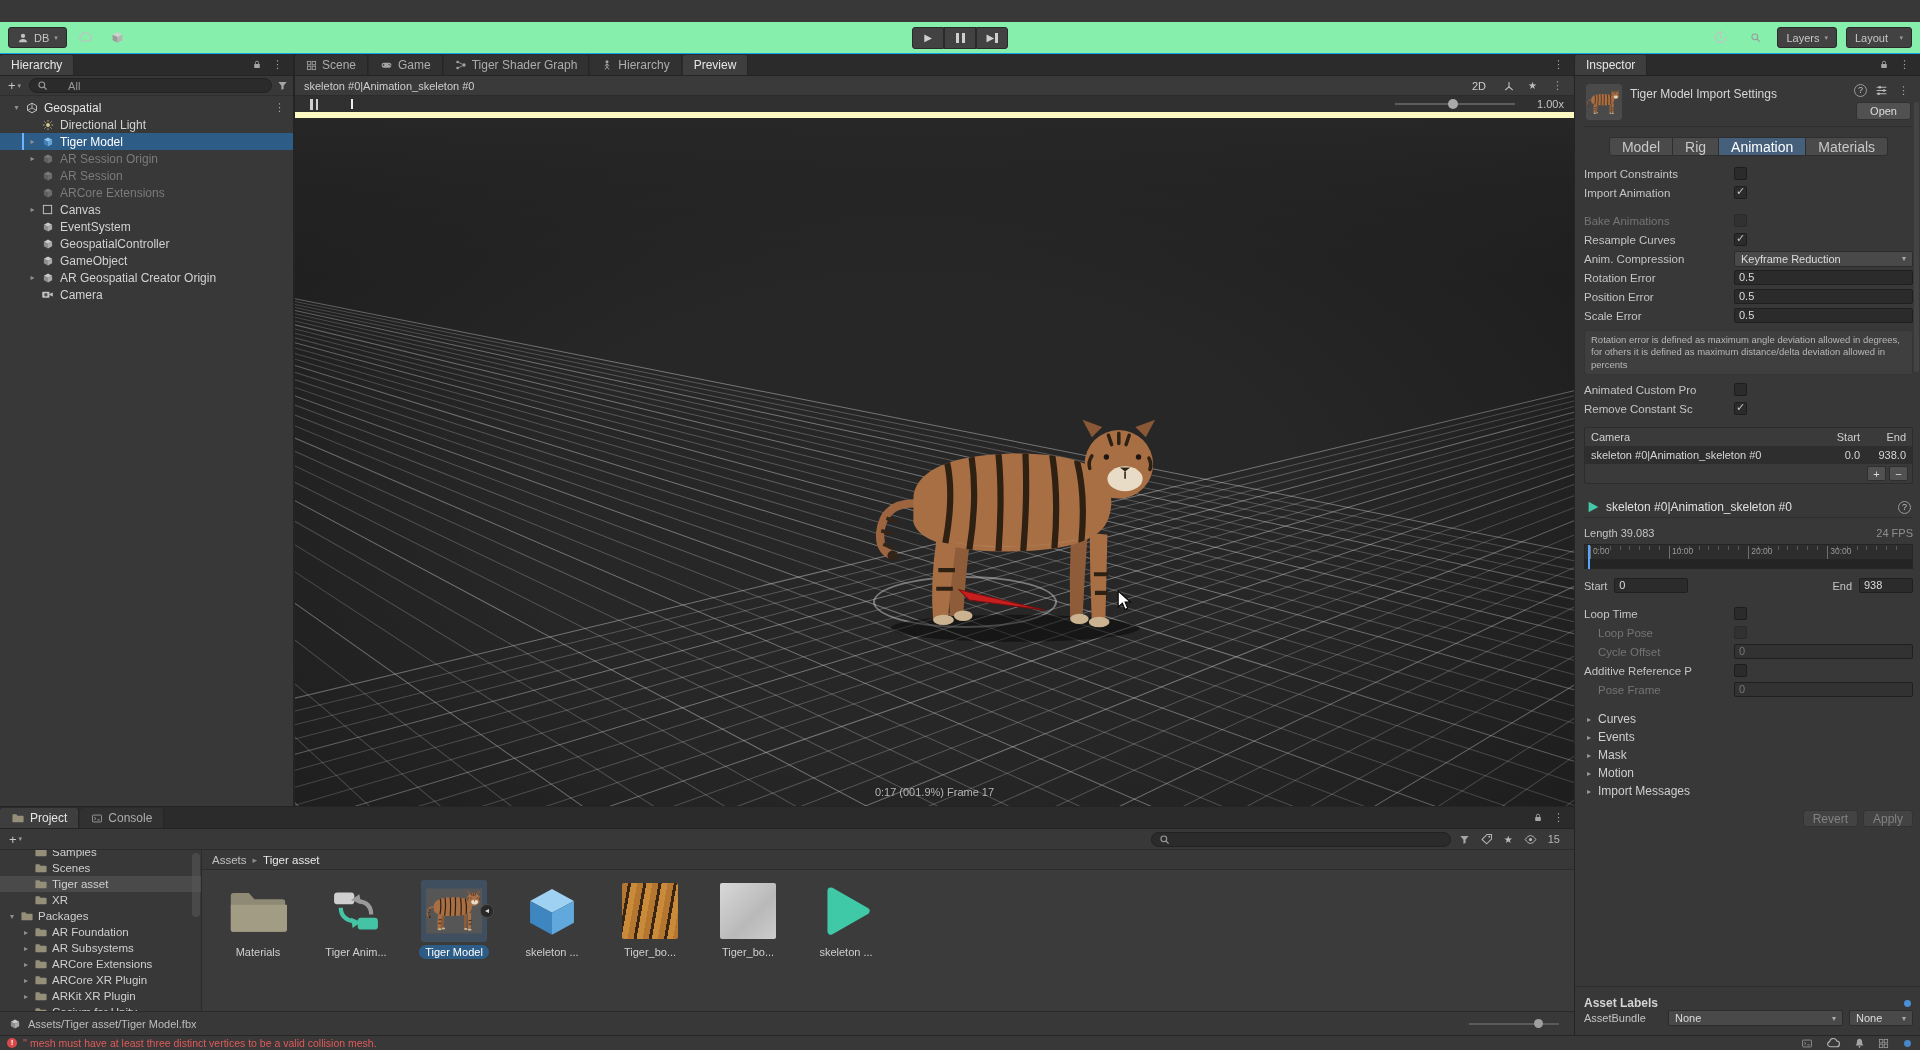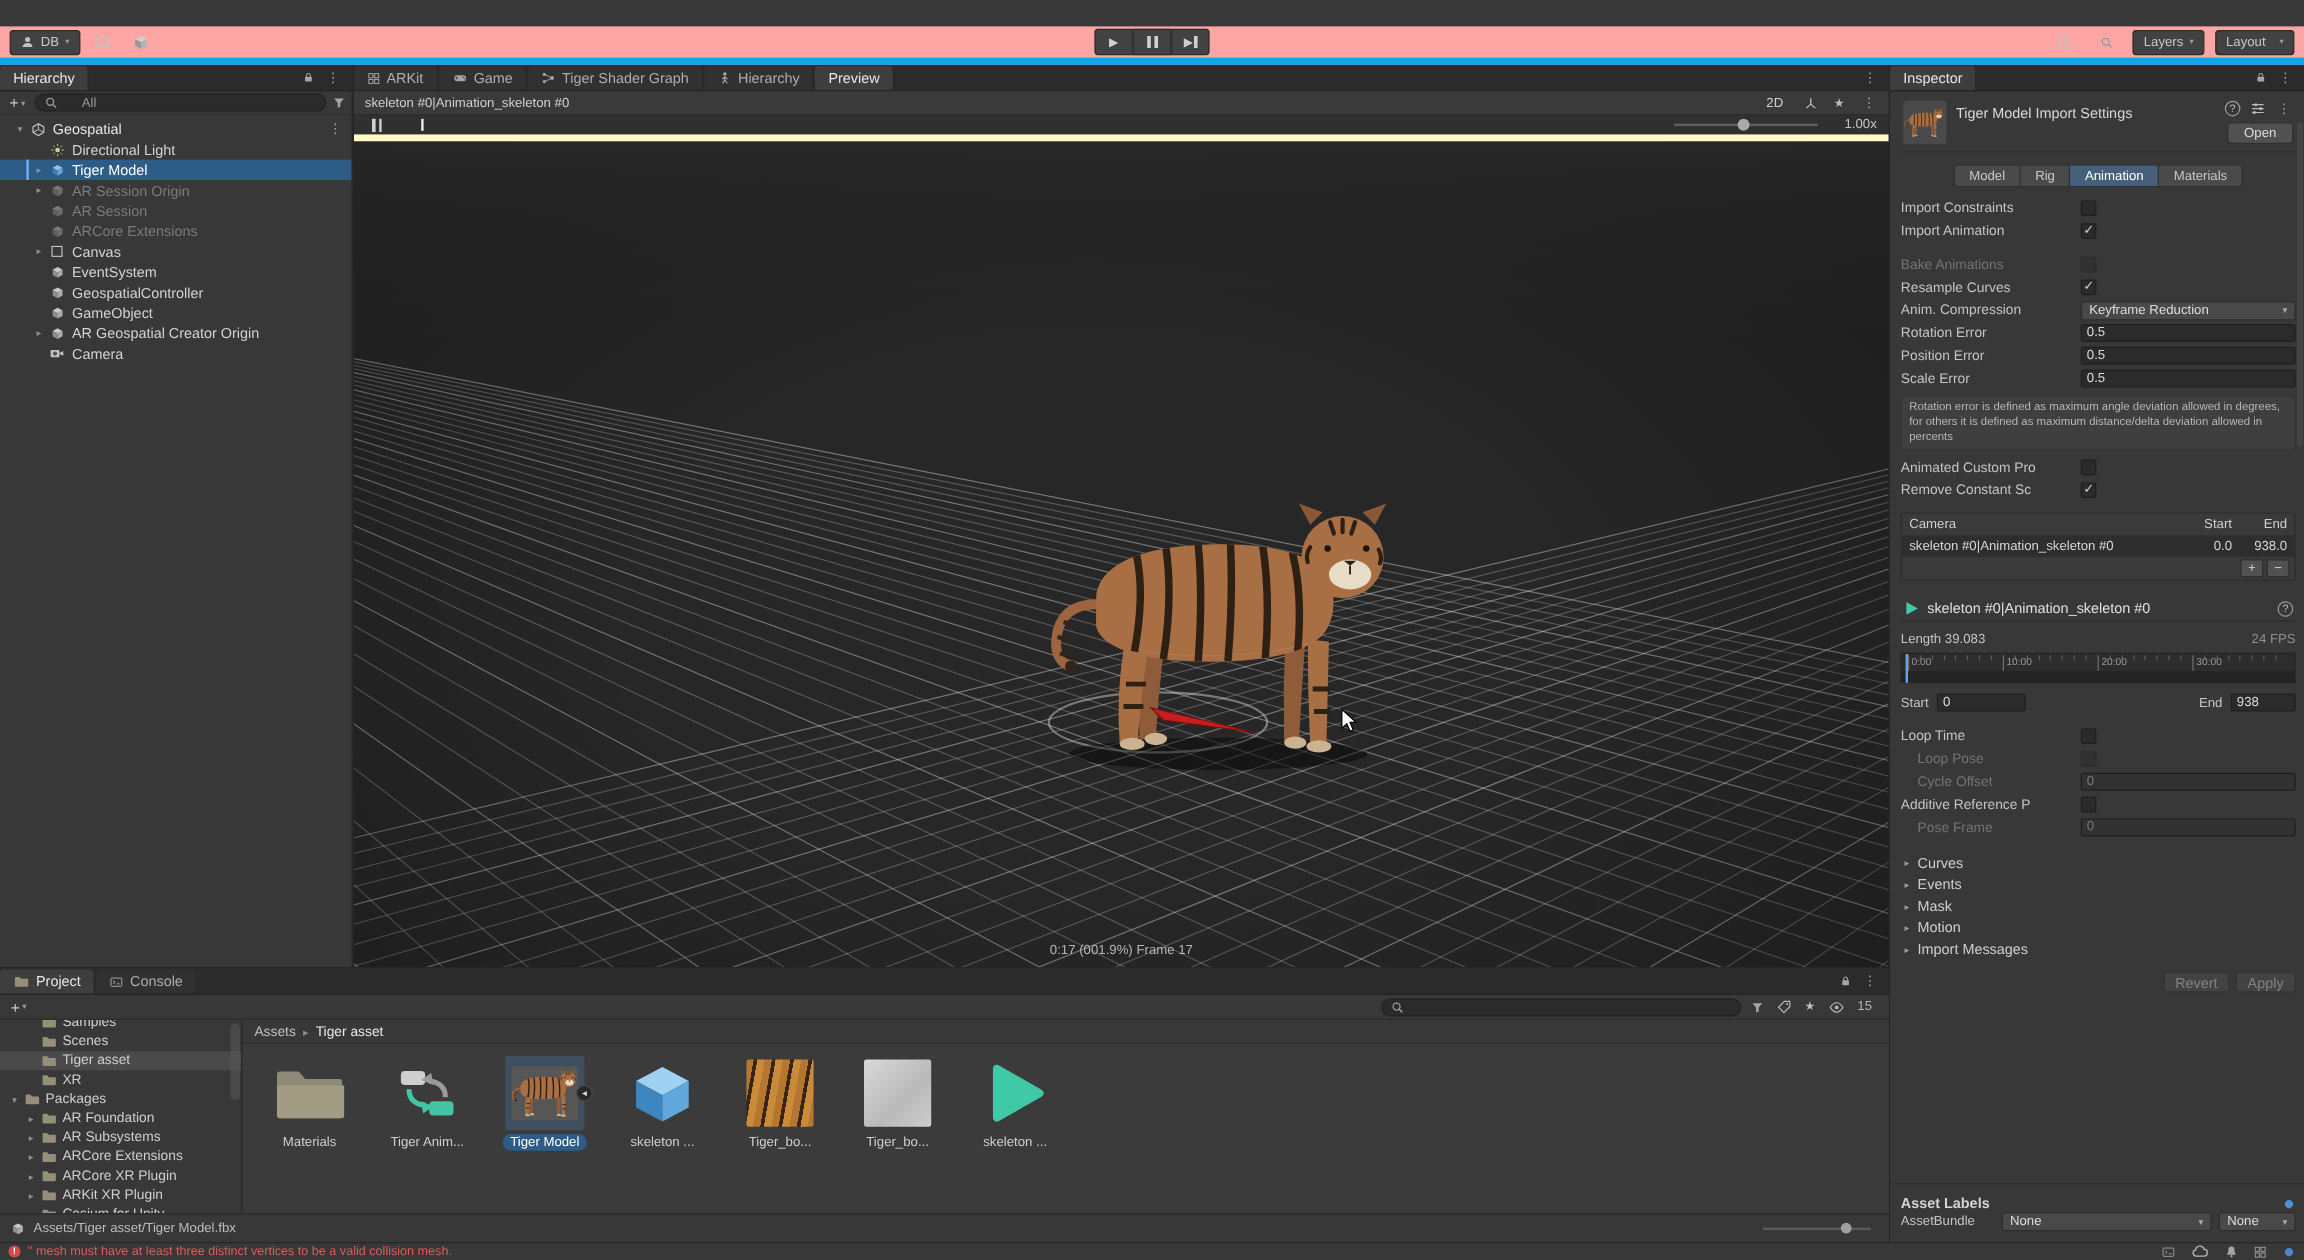--- a/index.html
+++ b/index.html
@@ -14,21 +14,21 @@
 
   
   .titlebar{position:absolute;top:0;left:0;right:0;height:22px;background:linear-gradient(#313131,#292929);border-bottom:1px solid #1e1e1e;display:flex;align-items:center;z-index:20;}
   .traffic{display:flex;gap:8px;margin-left:10px;z-index:2;}
   .tl{width:12px;height:12px;border-radius:50%;}
   .tl.red{background:#ff5f57}.tl.yellow{background:#febc2e}.tl.green{background:#28c840}
   .title-wrap{position:absolute;left:0;right:0;display:flex;justify-content:center;align-items:center;gap:6px;pointer-events:none;}
   .title-text{color:#a9a9a9;font-size:12px;}
 
   
-  .main-toolbar{position:absolute;top:22px;left:0;right:0;height:32px;background:#fca5a5;border-bottom:6px solid #0ea5e9;display:flex;align-items:center;padding:0 8px;z-index:19;}
+  .main-toolbar{position:absolute;top:22px;left:0;right:0;height:32px;background:#86efac;border-bottom:1px solid #0ea5e9;display:flex;align-items:center;padding:0 8px;z-index:19;}
   .tb-left{display:flex;align-items:center;gap:6px;}
   .tb-pill{display:flex;align-items:center;gap:5px;height:21px;padding:0 8px;background:#424242;border:1px solid #2a2a2a;border-radius:3px;color:#c8c8c8;font-size:11px;}
   .tb-ic{width:26px;height:22px;display:flex;align-items:center;justify-content:center;border-radius:3px;}
   .tb-center{position:absolute;left:50%;transform:translateX(-50%);display:flex;}
   .play-btn{width:32px;height:22px;background:#424242;border:1px solid #2a2a2a;display:flex;align-items:center;justify-content:center;color:#cfcfcf;font-size:10px;}
   .play-btn.first{border-radius:3px 0 0 3px;}
   .play-btn.last{border-radius:0 3px 3px 0;}
   .pb{display:inline-flex;gap:3px;}
   .pb i{width:3px;height:10px;background:#cfcfcf;display:block;}
   .step{display:inline-flex;align-items:center;gap:1px;}
@@ -90,21 +90,21 @@
   #inspector{top:54px;left:1574px;width:346px;height:981px;display:flex;flex-direction:column;border-left:1px solid #242424;}
   .insp-body{flex:1;padding:0 7px 4px 9px;display:flex;flex-direction:column;overflow:hidden;position:relative;}
   .asset-head{display:flex;align-items:flex-start;gap:8px;padding:8px 2px 6px;border-bottom:1px solid #2e2e2e;}
   .asset-thumb{width:36px;height:36px;background:#4a4a4a;border-radius:3px;overflow:hidden;flex:none;}
   .asset-title{font-size:12px;color:#d8d8d8;margin-top:3px;white-space:nowrap;}
   .asset-head-right{margin-left:auto;display:flex;flex-direction:column;align-items:flex-end;gap:5px;flex:none;}
   .head-icons{display:flex;gap:8px;align-items:center;color:#bbb;}
   .help-badge{width:13px;height:13px;border-radius:50%;border:1px solid #9a9a9a;color:#c0c0c0;font-size:9px;line-height:11px;text-align:center;display:inline-block;}
   .open-btn{height:18px;padding:0 13px;background:#515151;border:1px solid #303030;border-radius:3px;color:#dddddd;font-size:11px;}
   .mode-tabs{display:flex;justify-content:center;margin:10px 0 8px;}
-  .mode-tab{height:19px;padding:0 12px;background:#4a4a4a;border:1px solid #2e2e2e;border-left:none;color:#c8c8c8;font-size:11px;display:flex;align-items:center;}
+  .mode-tab{height:19px;padding:0 12px;background:#4a4a4a;border:1px solid #2e2e2e;border-left:none;color:#c8c8c8;font-size:14px;display:flex;align-items:center;}
   .mode-tab:first-child{border-left:1px solid #2e2e2e;border-radius:3px 0 0 3px;}
   .mode-tab:last-child{border-radius:0 3px 3px 0;}
   .mode-tab.active{background:#46607c;color:#ffffff;}
   .prop-row{display:flex;align-items:center;height:19px;}
   .prop-row.gap{margin-top:9px;}
   .p-label{width:150px;flex:none;font-size:11.5px;color:#c4c4c4;white-space:nowrap;overflow:hidden;}
   .p-label.ind{padding-left:14px;}
   .prop-row.dis .p-label{color:#747474;}
   .checkbox{width:13px;height:13px;background:#2b2b2b;border:1px solid #1d1d1d;border-radius:2px;position:relative;flex:none;}
   .checkbox.checked::after{content:"✓";position:absolute;left:1px;top:-2px;font-size:11px;color:#c9c9c9;}
@@ -441,21 +441,21 @@
             <span class="ic">
               <svg width="11" height="11" viewBox="0 0 16 16">
                 <g fill="none" stroke="#a5a5a5" stroke-width="1.2">
                   <rect x="2" y="2" width="5" height="5"></rect>
                   <rect x="9" y="2" width="5" height="5"></rect>
                   <rect x="2" y="9" width="5" height="5"></rect>
                   <rect x="9" y="9" width="5" height="5"></rect>
                 </g>
               </svg>
             </span>
-            <span>ARKit</span>
+            <span>Scene</span>
           </div>
           <div class="tab">
             <span class="ic">
               <svg width="13" height="12" viewBox="0 0 16 16">
                 <rect x="1.5" y="5" width="13" height="6.5" rx="3" fill="#a5a5a5"></rect>
                 <circle cx="11.5" cy="7.2" r=".9" fill="#444"></circle>
                 <circle cx="13" cy="8.8" r=".9" fill="#444"></circle>
                 <path d="M4 6.5v3M2.5 8h3" stroke="#444" stroke-width="1"></path>
               </svg>
             </span>

